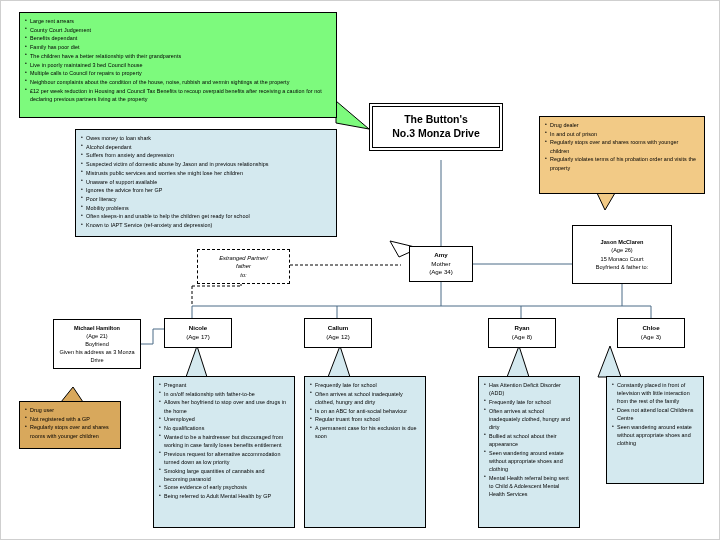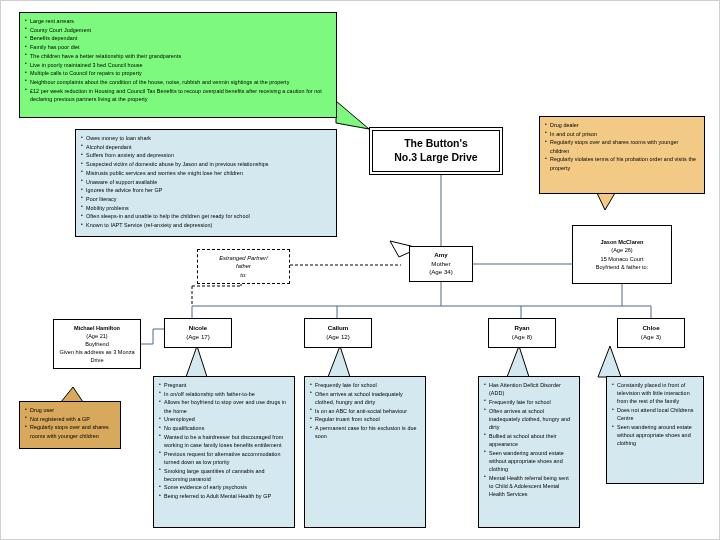--- a/index.html
+++ b/index.html
@@ -201,25 +201,25 @@
       <li>Mistrusts public services and worries she might lose her children</li>
       <li>Unaware of support available</li>
       <li>Ignores the advice from her GP</li>
       <li>Poor literacy</li>
       <li>Mobility problems</li>
       <li>Often sleeps-in and unable to help the children get ready for school</li>
       <li>Known to IAPT Service (ref-anxiety and depression)</li>
     </ul>
   </div>
 
-  <div class="titlebox" style="left:368px; top:126px; width:134px; height:48px;">
+  <div class="titlebox" style="left:368px; top:102px; width:134px; height:48px;">
     <div class="shadow"></div>
     <div class="inner">
       <div>The Button's</div>
-      <div>No.3 Large Drive</div>
+      <div>No.3 Monza Drive</div>
     </div>
   </div>
 
   <div class="note orange" style="left:538px; top:115px; width:166px; height:78px;">
     <ul>
       <li>Drug dealer</li>
       <li>In and out of prison</li>
       <li>Regularly stops over and shares rooms with younger children</li>
       <li>Regularly violates terms of his probation order and visits the property</li>
     </ul>

